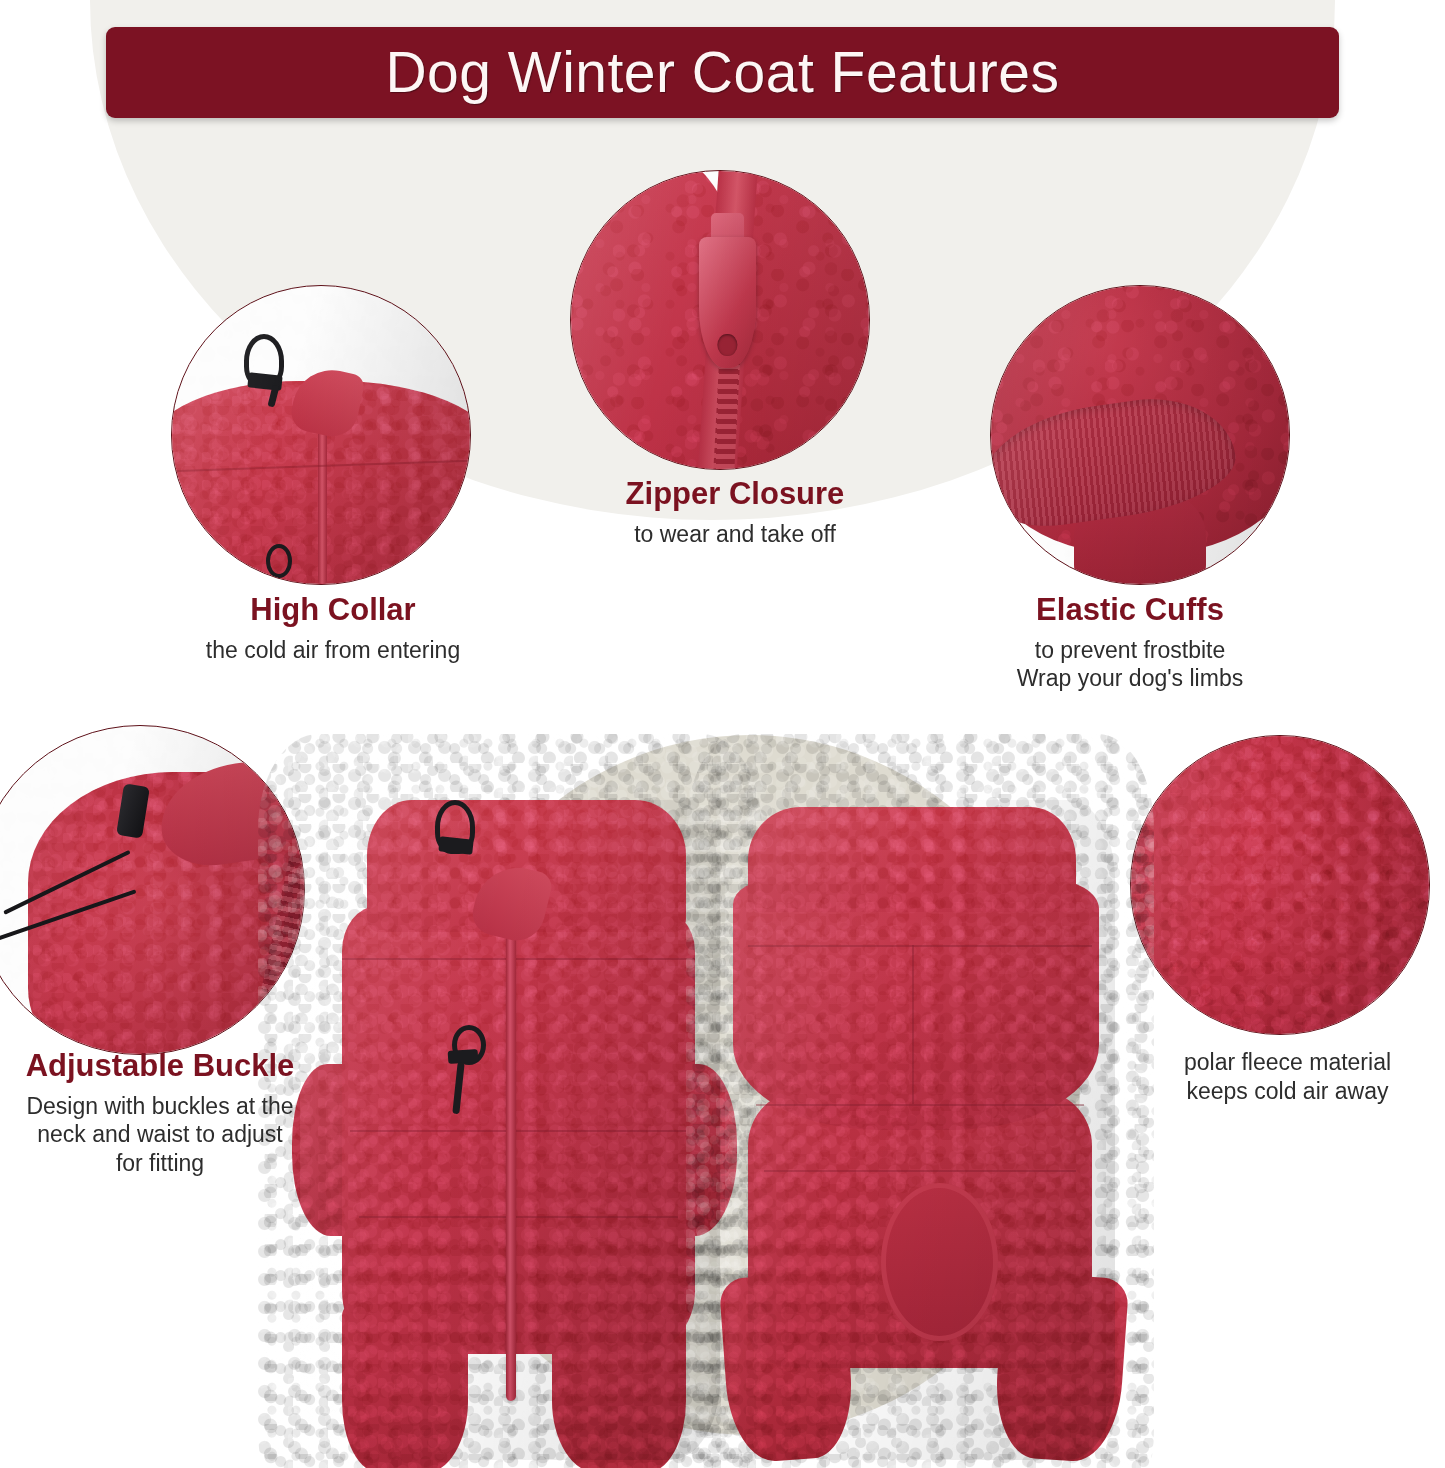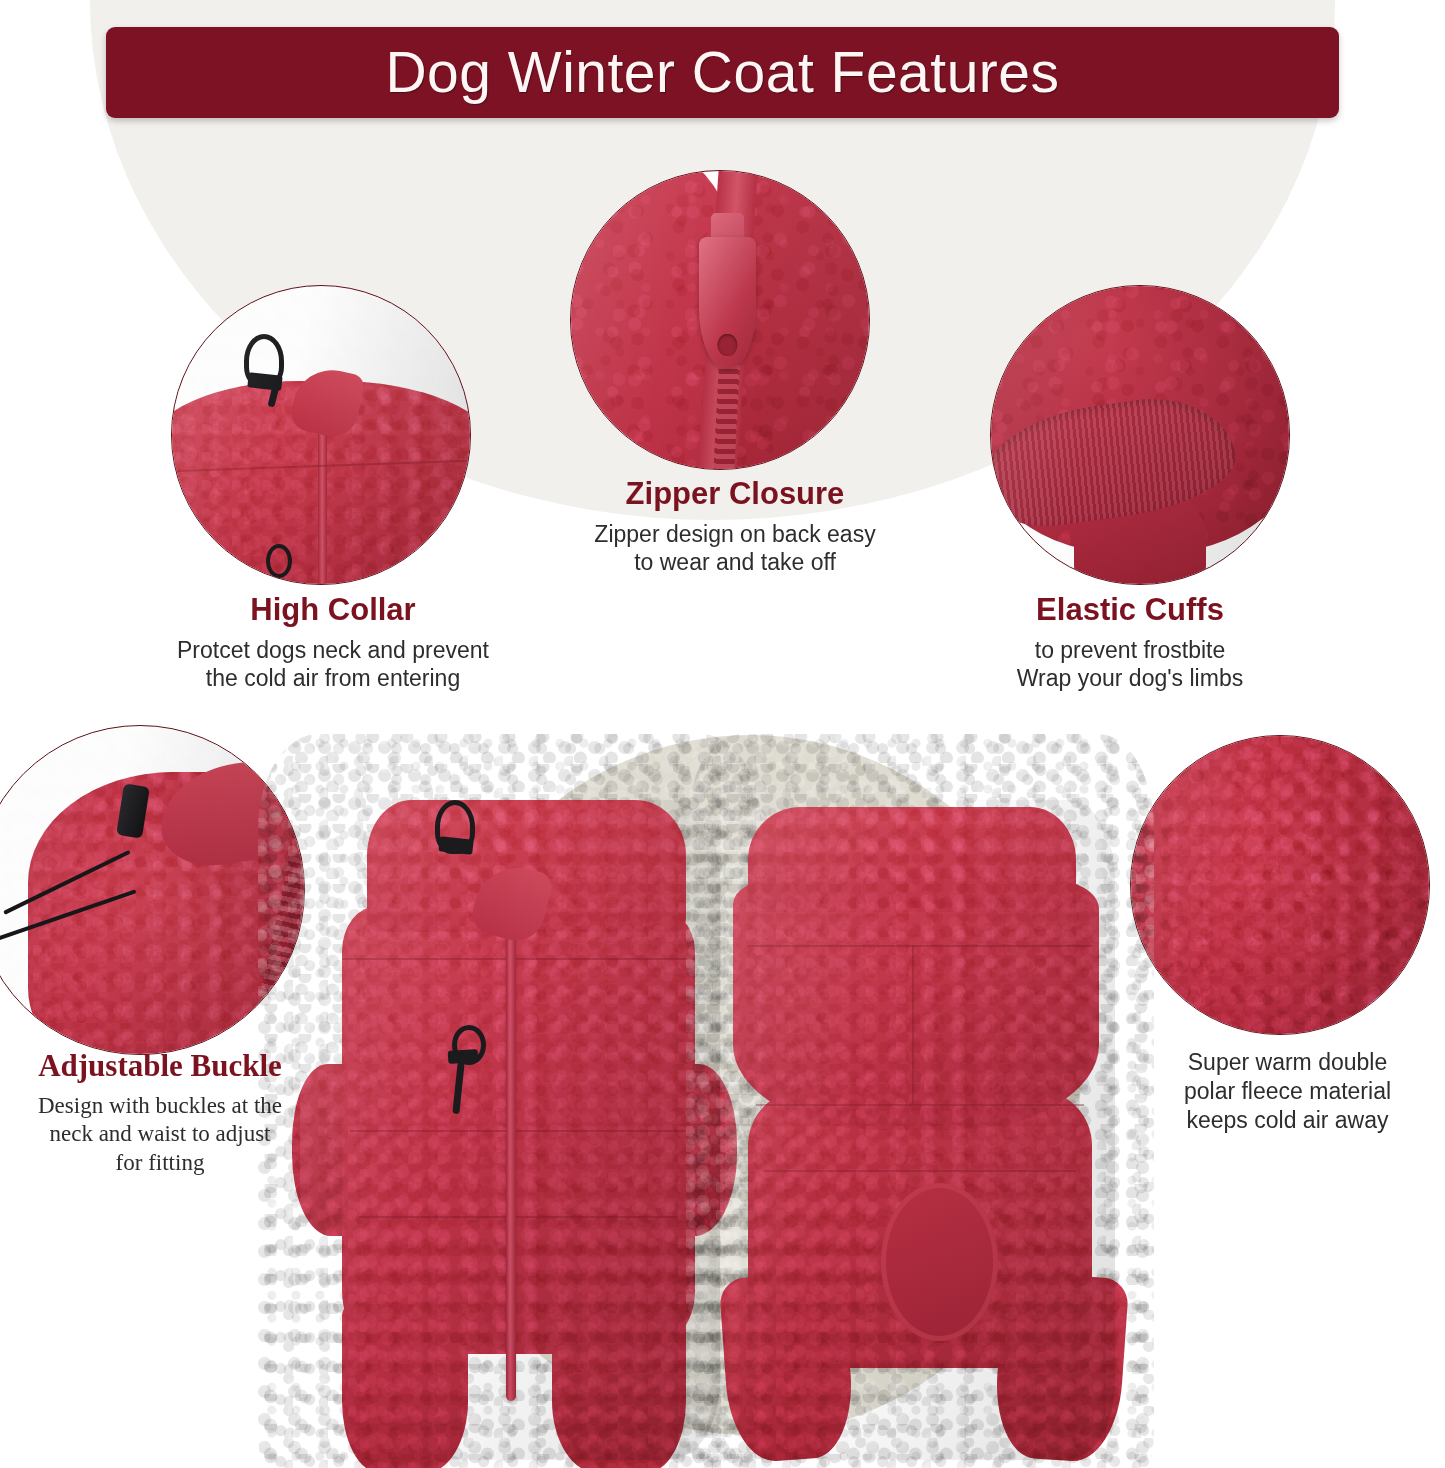--- a/index.html
+++ b/index.html
@@ -256,21 +256,21 @@
     color:#2d2d2d;
     font-size:23px;
     font-weight:400;
     line-height:1.25;
     margin:0;
   }
 
   #cap-collar{left:88px;top:592px;width:490px;}
   #cap-zipper{left:500px;top:476px;width:470px;}
   #cap-cuffs{left:940px;top:592px;width:380px;}
-  #cap-buckle{left:0px;top:1048px;width:320px;font-family:Liberation Serif, serif;}
+  #cap-buckle{left:0px;top:1048px;width:320px;}
   #cap-fleece{left:1130px;top:1048px;width:315px;}
 
   
   .product{position:absolute;z-index:4;}
 
   
   #product-front{left:300px;top:800px;width:420px;height:660px;}
   .gf-collar{
     position:absolute;left:16%;top:0;width:76%;height:20%;
     background:linear-gradient(180deg,#cd4255 0%,#c2364a 100%);
@@ -467,42 +467,39 @@
     <div class="gb-seam" style="left:6%;top:22%;width:88%;"></div>
     <div class="gb-seam" style="left:8%;top:46%;width:84%;"></div>
     <div class="gb-seam" style="left:10%;top:56%;width:80%;"></div>
     <div class="gb-seam" style="left:48%;top:22%;width:2px;height:24%;"></div>
     <div class="gb-hole"></div>
     <div class="shade" style="border-radius:12%;"></div>
   </div>
 
   <div class="caption" id="cap-collar">
     <p class="cap-title">High Collar</p>
-    <p class="cap-desc">Protcet dogs neck and prevent</p>
     <p class="cap-desc">the cold air from entering</p>
   </div>
 
   <div class="caption" id="cap-zipper">
     <p class="cap-title">Zipper Closure</p>
-    <p class="cap-desc">Zipper design on back easy</p>
     <p class="cap-desc">to wear and take off</p>
   </div>
 
   <div class="caption" id="cap-cuffs">
     <p class="cap-title">Elastic Cuffs</p>
     <p class="cap-desc">to prevent frostbite</p>
     <p class="cap-desc">Wrap your dog's limbs</p>
   </div>
 
   <div class="caption" id="cap-buckle">
     <p class="cap-title">Adjustable Buckle</p>
     <p class="cap-desc">Design with buckles at the</p>
     <p class="cap-desc">neck and waist to adjust</p>
     <p class="cap-desc">for fitting</p>
   </div>
 
   <div class="caption" id="cap-fleece">
-    <p class="cap-desc">Super warm double</p>
     <p class="cap-desc">polar fleece material</p>
     <p class="cap-desc">keeps cold air away</p>
   </div>
 
 </div>
 
 </body></html>

